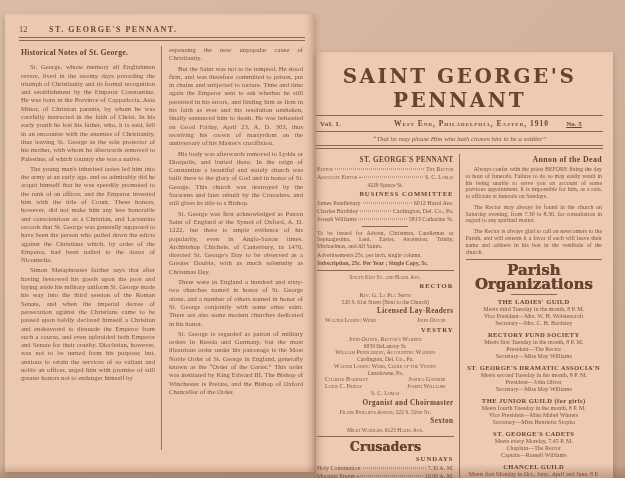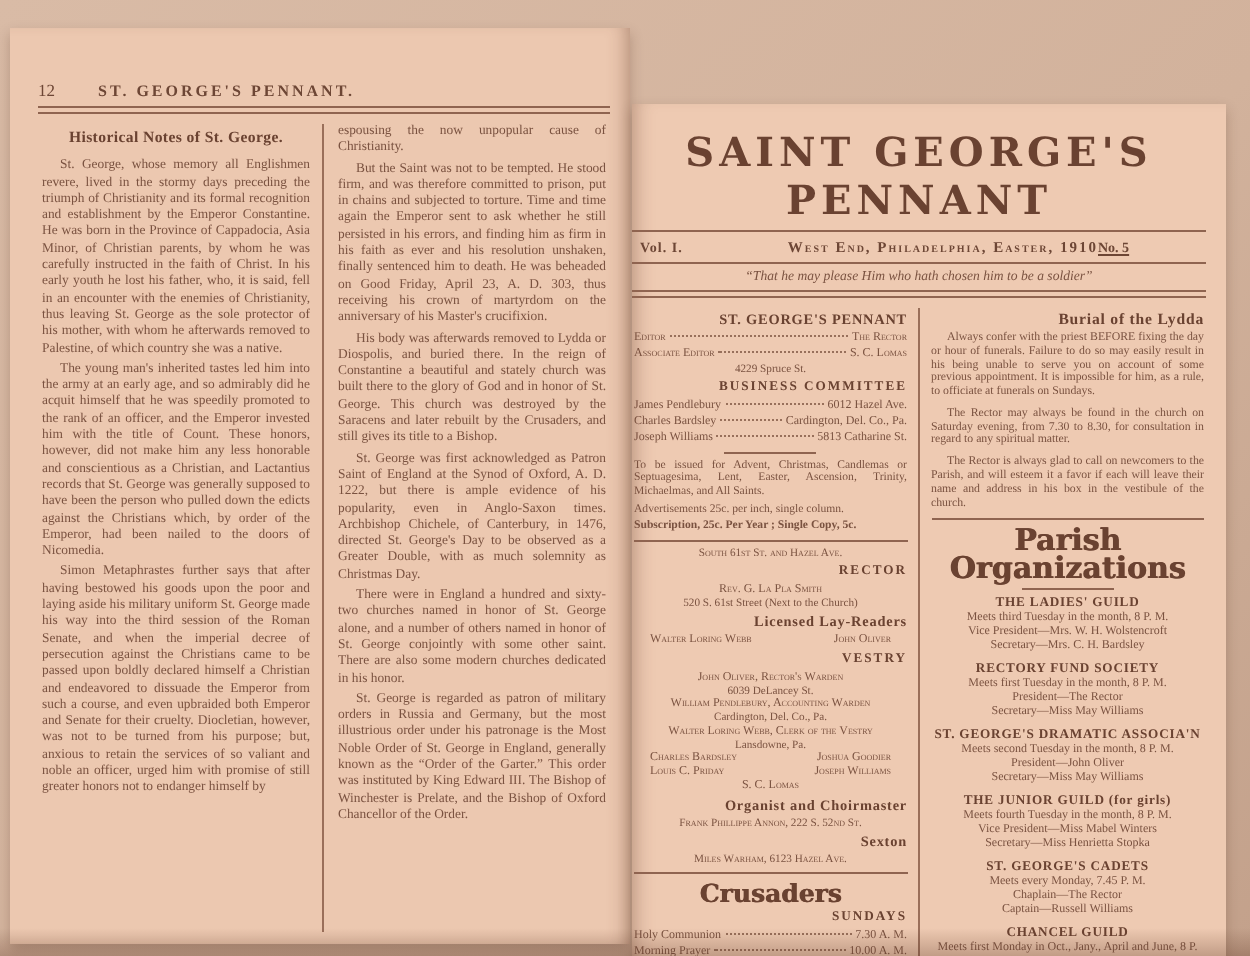--- a/index.html
+++ b/index.html
@@ -12,39 +12,39 @@
   .spread::after{content:"";position:absolute;left:0;right:0;bottom:0;height:14px;background:linear-gradient(rgba(92,52,34,0),rgba(92,52,34,.30));pointer-events:none;}
   .page{position:absolute;background:#ecc8b0;color:#764f3d;}
   .page.left{left:5px;top:14px;width:310px;height:458px;padding:10px 10px 8px 14px;box-sizing:border-box;
     box-shadow:inset -8px 0 10px -7px rgba(92,52,34,.45), 0 3px 6px rgba(70,35,20,.25);}
   .page.right{left:316px;top:8px;width:297px;height:464px;padding:8px 10px 6px 0;box-sizing:border-box;
     background:#eecab2;
     box-shadow:inset 8px 0 10px -7px rgba(92,52,34,.40), 0 3px 6px rgba(70,35,20,.25);margin-top:44px;}
 
   
   .lp-header{display:flex;align-items:baseline;font-size:8px;letter-spacing:1.5px;color:#6d4635;}
-  .lp-header .pgnum{width:30px;font-size:8.5px;letter-spacing:0;margin-top:16px;}
+  .lp-header .pgnum{width:30px;font-size:8.5px;letter-spacing:0;}
   .lp-header .runhead{flex:1;text-align:left;font-weight:bold;}
   .lp-header .spacer{width:30px;}
   .dbl-rule{height:2px;border-top:1px solid #8f6450;border-bottom:1px solid #8f6450;margin:3px 0 5px 0;}
   .lp-cols{display:flex;height:404px;overflow:hidden;}
   .lp-col{width:50%;padding:0 6px 0 2px;text-align:justify;font-size:6.7px;line-height:8.3px;color:#7a5240;}
   .lp-col.second{border-left:1px solid #9a6f5a;padding:0 2px 0 7px;}
-  .art-title{font-weight:bold;text-align:center;font-size:7.8px;margin:3px 0 6px 0;color:#6a4231;letter-spacing:.2px;}
+  .art-title{font-weight:bold;text-align:left;font-size:7.8px;margin:3px 0 6px 0;color:#6a4231;letter-spacing:.2px;}
   .lp-col p{margin:0 0 2px 0;text-indent:9px;}
   .lp-col p.noindent{text-indent:0;}
 
   
   .masthead{text-align:center;font-weight:bold;font-size:20px;letter-spacing:2.5px;color:#6a4231;margin-top:4px;
     font-family:"DejaVu Serif", serif;}
   .thin-rule{border-top:1px solid #8f6450;margin:3px 0;}
   .mast-line{display:flex;align-items:baseline;font-size:7px;padding:0 4px;color:#6d4635;}
   .mast-line .vol{width:50px;font-weight:bold;letter-spacing:.5px;}
   .mast-line .dateline{flex:1;text-align:right;font-variant:small-caps;font-weight:bold;letter-spacing:1px;font-size:7.5px;}
-  .mast-line .issue{width:50px;text-align:left;font-weight:bold;text-decoration:underline;}
+  .mast-line .issue{width:50px;text-align:center;font-weight:bold;text-decoration:underline;}
   .motto{text-align:center;font-style:italic;font-size:6.8px;margin:3px 0;color:#7a5240;}
   .rp-cols{display:flex;height:384px;overflow:hidden;margin-top:4px;}
   .rp-col{width:50%;padding:2px 5px 0 1px;font-size:6px;line-height:6.9px;color:#7a5240;}
   .rp-col.second{border-left:1px solid #9a6f5a;padding:2px 1px 0 6px;}
 
   .sec-head{font-weight:bold;text-align:right;font-size:7.2px;letter-spacing:.4px;color:#6a4231;margin:1px 0 2px 0;}
   .sec-head.caps{letter-spacing:1px;font-size:6.6px;}
   .blackletter{font-family:"DejaVu Serif", serif;font-weight:bold;text-align:center;font-size:12.5px;line-height:14px;color:#6a4231;margin:3px 0 2px 0;text-shadow:.4px 0 0 currentColor;}
   .dotrow{display:flex;align-items:baseline;margin:0 0 1px 0;}
   .dotrow .lbl{white-space:nowrap;}
@@ -198,21 +198,21 @@
         </div>
         <div class="dotrow">
           <span class="lbl">Evensong and Sermon</span>
           <span class="dots"></span>
           <span class="val">7.30 P. M.</span>
         </div>
 
       </div>
 
       <div class="rp-col second">
-        <div class="sec-head" style="font-size:7.8px">Burial of the Lydda</div>
+        <div class="sec-head" style="font-size:7.8px">Annon of the Dead</div>
         <p class="burial-p">Always confer with the priest BEFORE fixing the day or hour of funerals. Failure to do so may easily result in his being unable to serve you on account of some previous appointment. It is impossible for him, as a rule, to officiate at funerals on Sundays.</p>
         <p class="burial-p">The Rector may always be found in the church on Saturday evening, from 7.30 to 8.30, for consultation in regard to any spiritual matter.</p>
         <p class="burial-p">The Rector is always glad to call on newcomers to the Parish, and will esteem it a favor if each will leave their name and address in his box in the vestibule of the church.</p>
         <div class="full-rule"></div>
 
         <div class="blackletter" style="font-size:15px">Parish Organizations</div>
         <div class="short-rule"></div>
 
         <div class="org">
           <div class="org-name">THE LADIES' GUILD</div>

